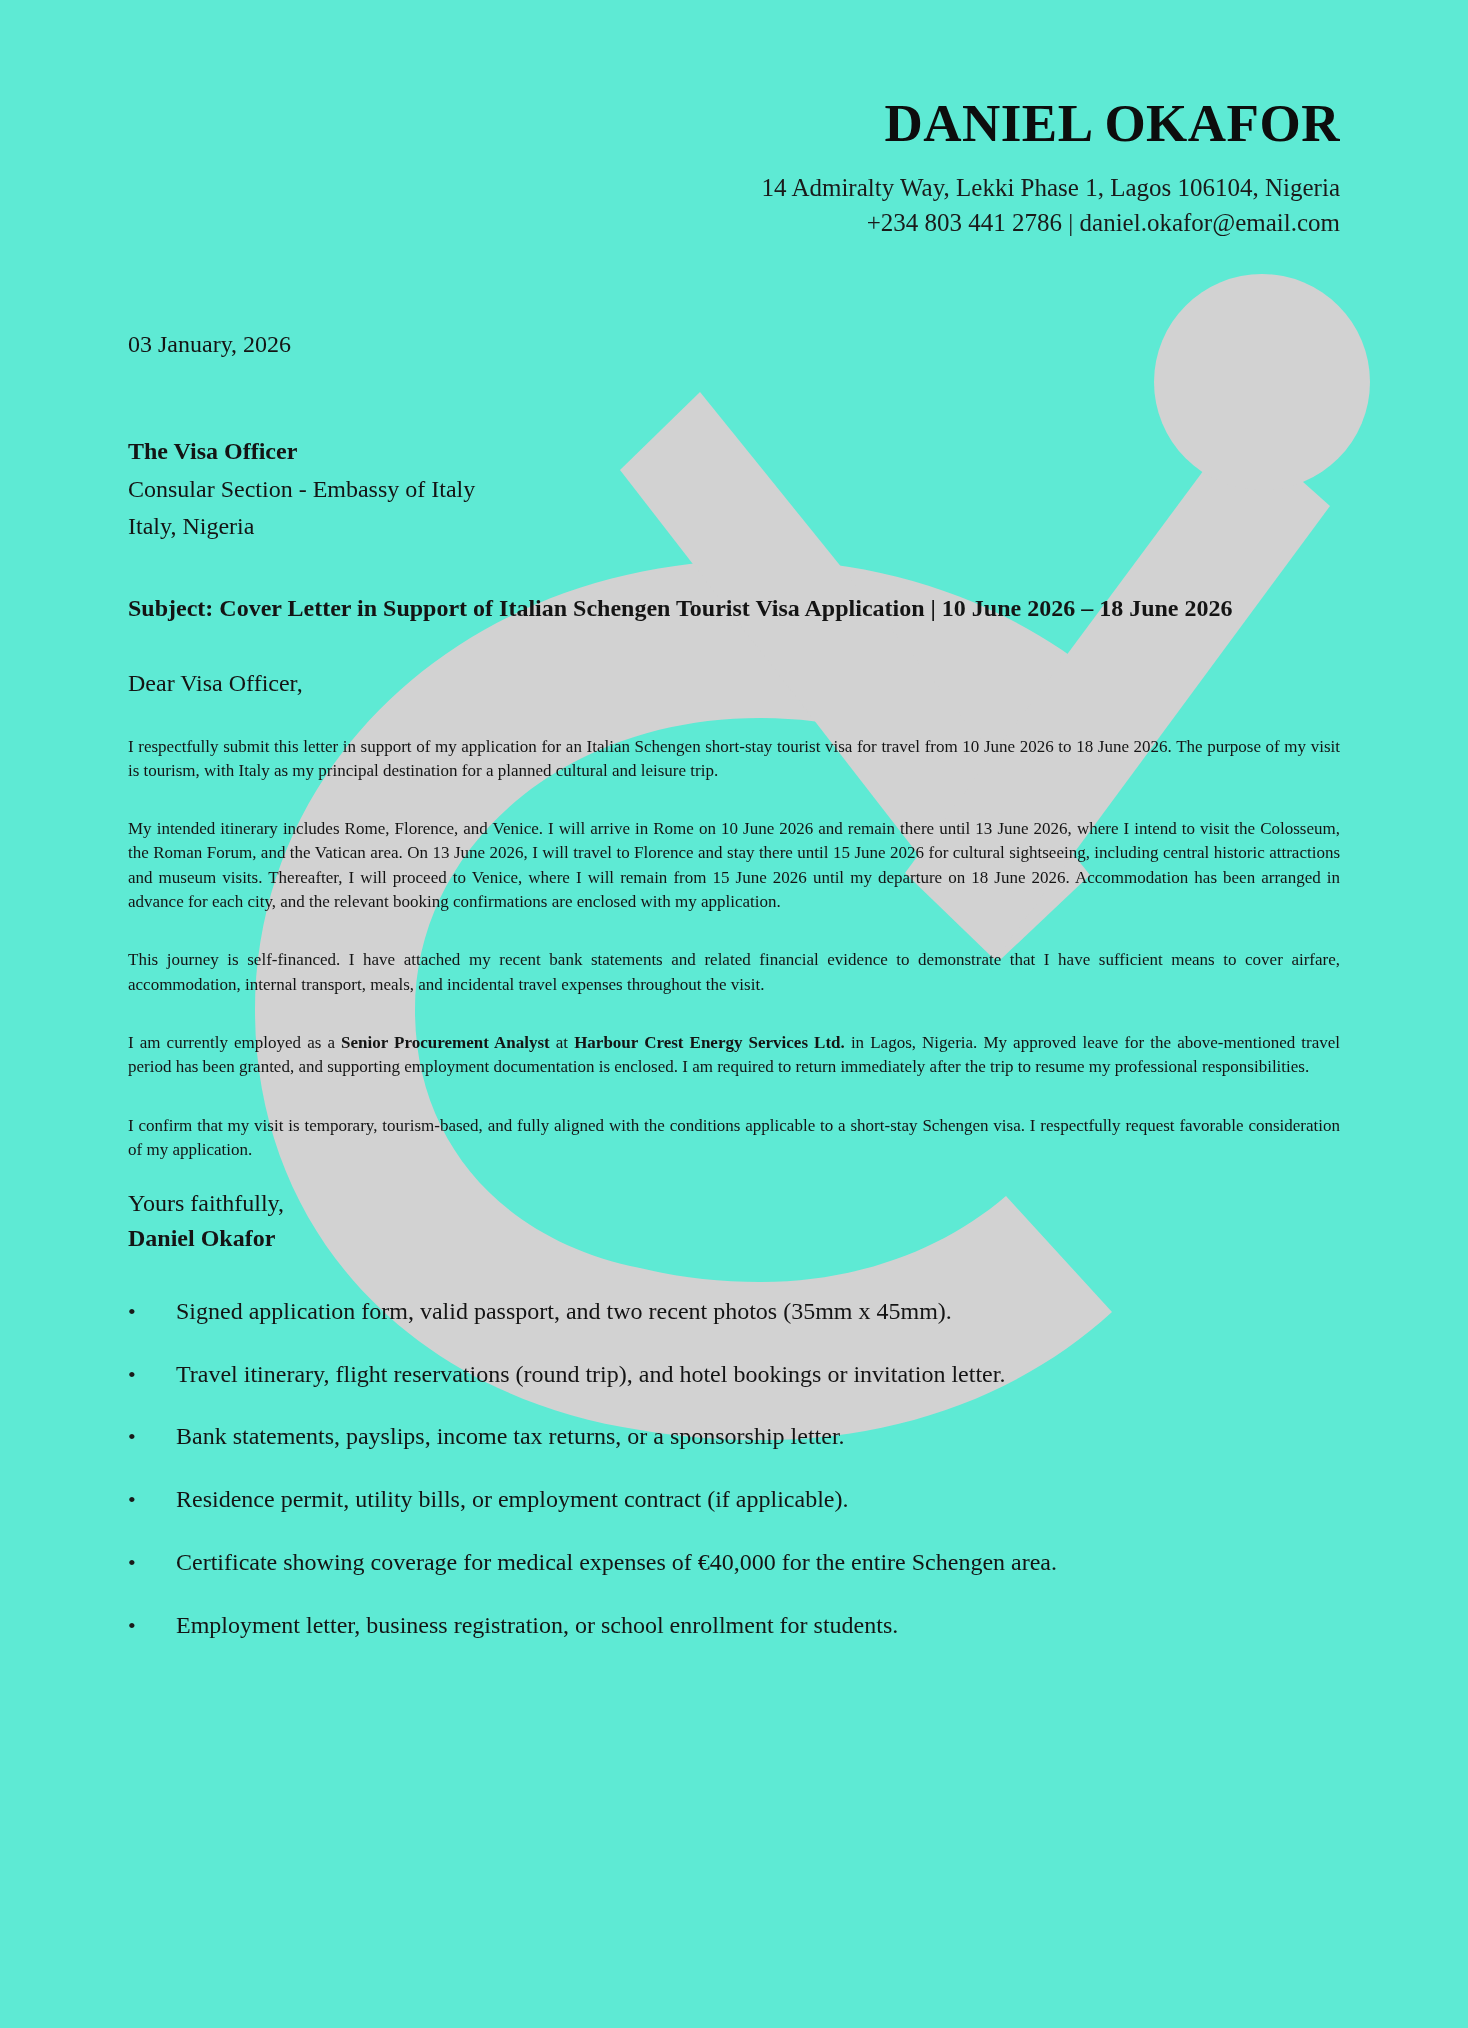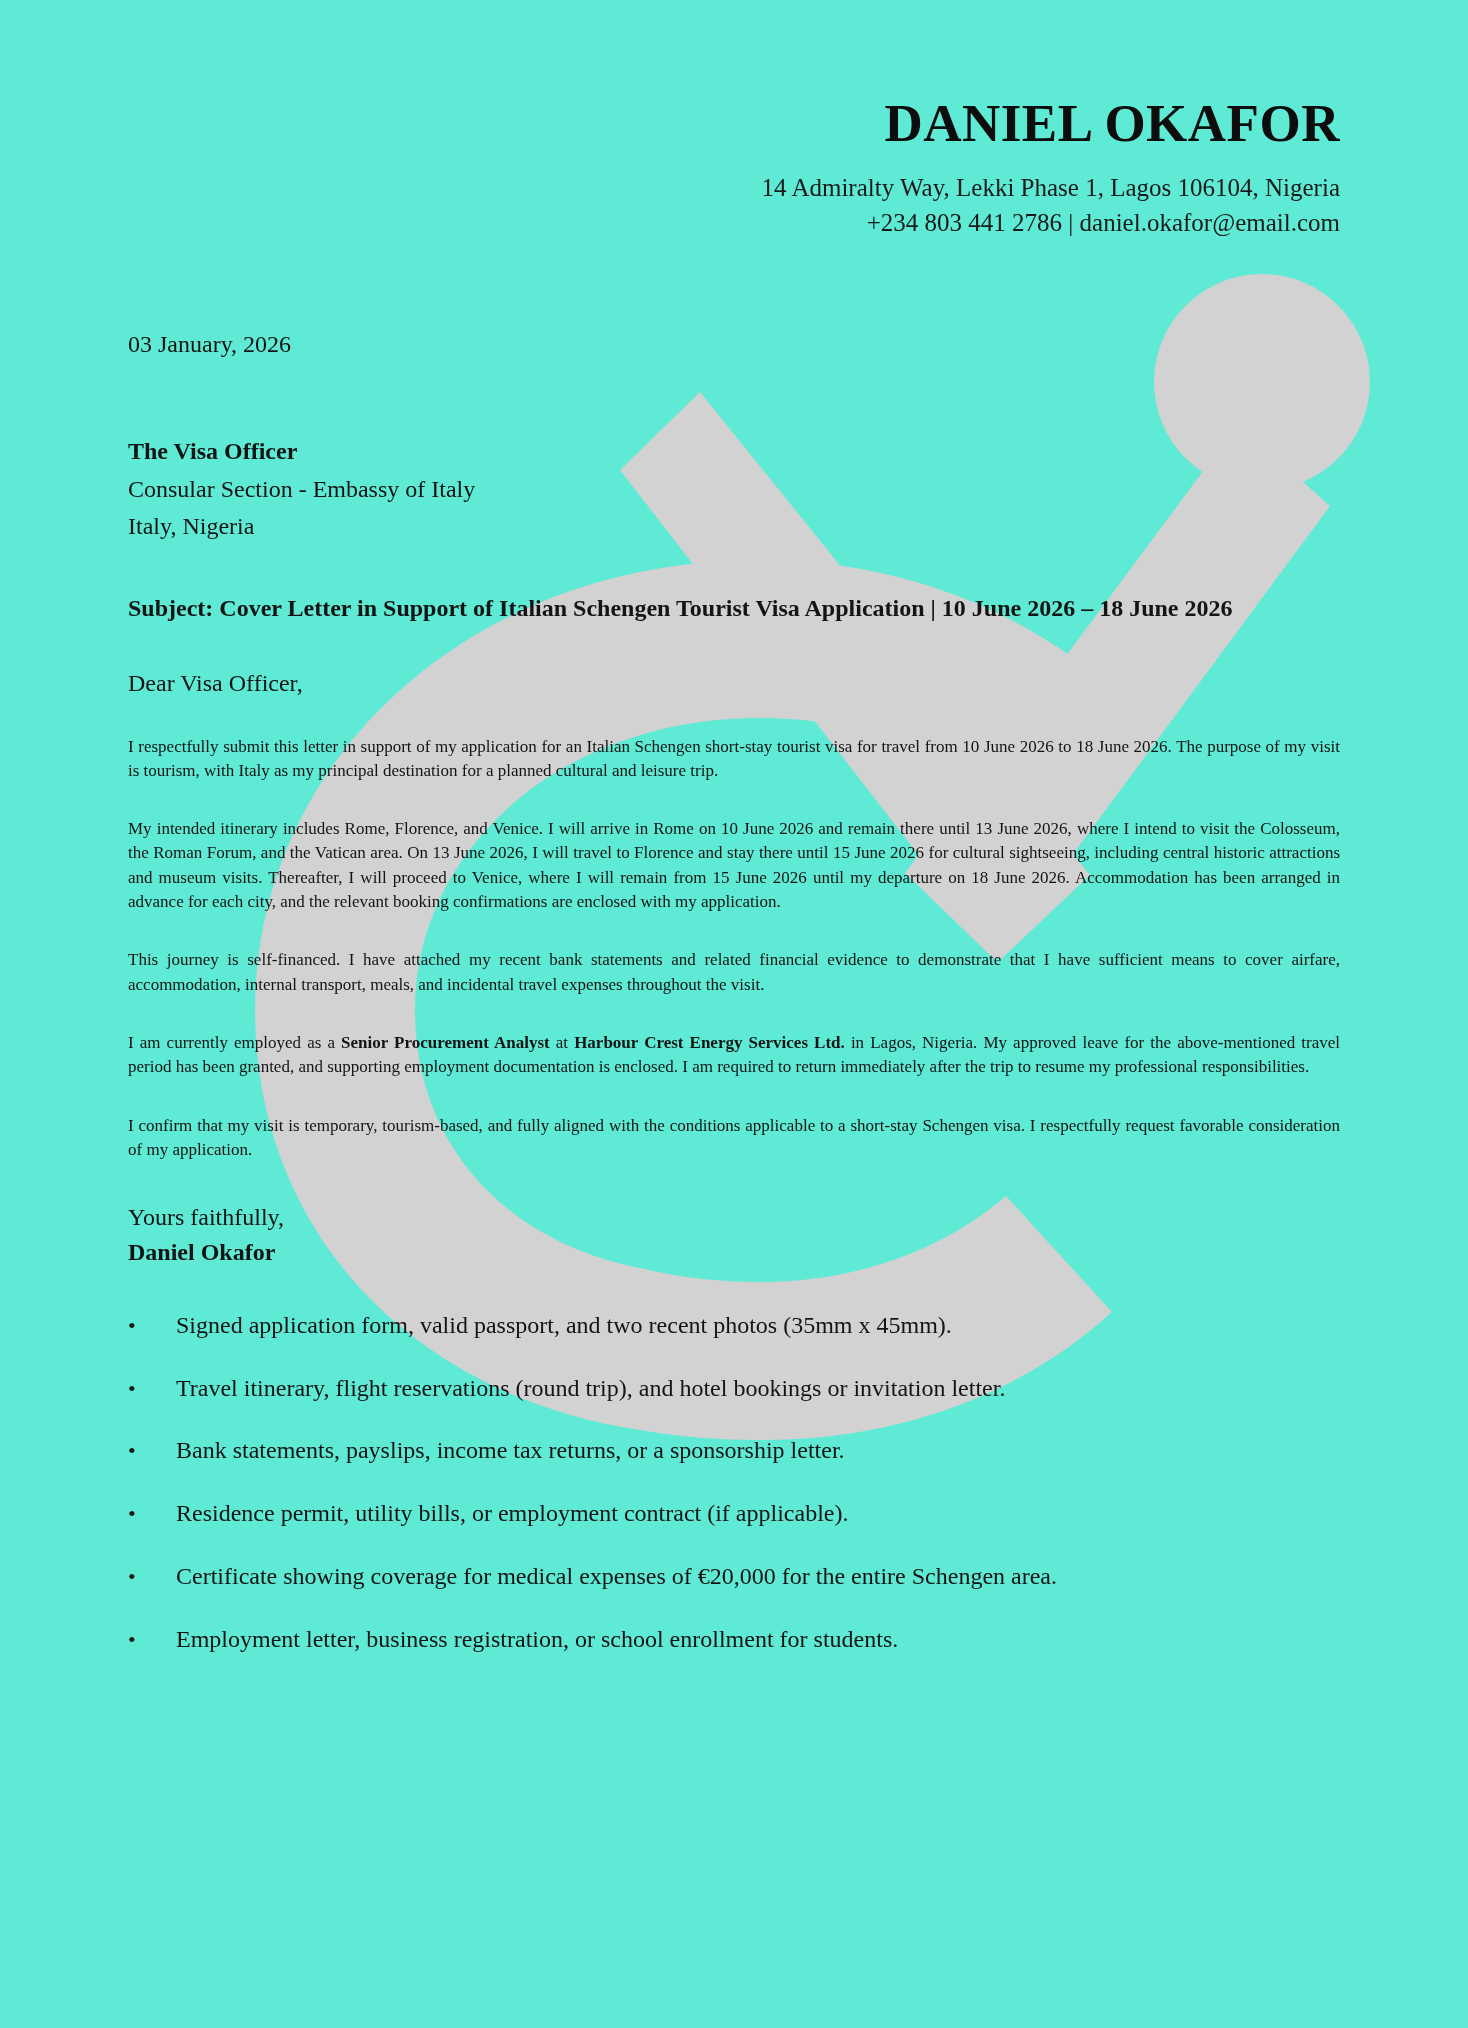--- a/index.html
+++ b/index.html
@@ -94,21 +94,21 @@
   p.body-par {
     margin: 34px 0 0 0;
     font-size: 17px;
     line-height: 1.43;
     text-align: justify;
     text-justify: inter-word;
   }
   p.body-par b { font-weight: bold; margin-top: 32px; }
 
   .signoff {
-    margin-top: 38px;
+    margin-top: 24px;
     font-size: 24px;
     line-height: 1.45;
   }
   .signoff .signer { font-weight: bold; display: block; }
 
   
   .enclosures {
     margin-top: 38px;
     list-style: none;
     padding: 0;
@@ -204,21 +204,21 @@
       <li>
         <span class="bullet">•</span>
         <span class="bullet-text">Bank statements, payslips, income tax returns, or a sponsorship letter.</span>
       </li>
       <li>
         <span class="bullet">•</span>
         <span class="bullet-text">Residence permit, utility bills, or employment contract (if applicable).</span>
       </li>
       <li>
         <span class="bullet">•</span>
-        <span class="bullet-text">Certificate showing coverage for medical expenses of €20,000 for the entire Schengen area.</span>
+        <span class="bullet-text">Certificate showing coverage for medical expenses of €40,000 for the entire Schengen area.</span>
       </li>
       <li>
         <span class="bullet">•</span>
         <span class="bullet-text">Employment letter, business registration, or school enrollment for students.</span>
       </li>
     </ul>
 
   </div>
 </div>
 

